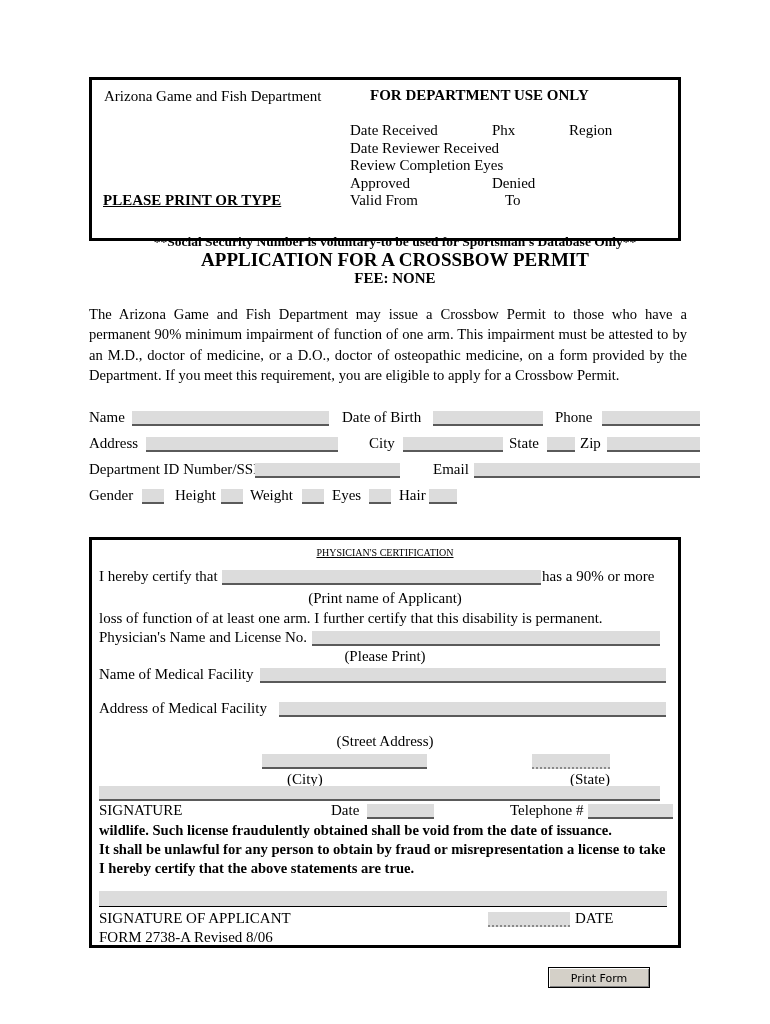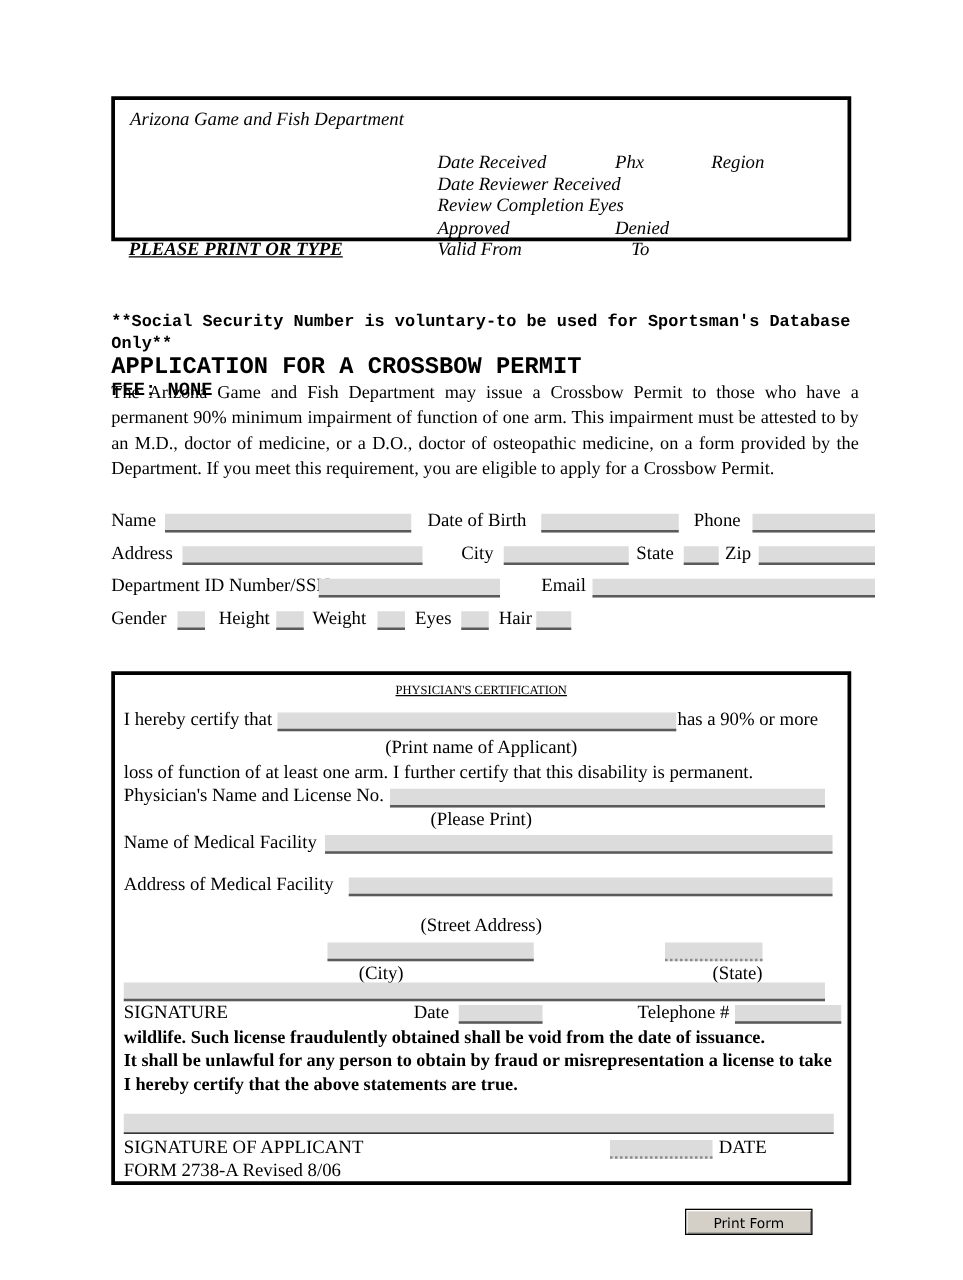--- a/index.html
+++ b/index.html
@@ -38,24 +38,23 @@
   .fld.thin {
     border-bottom: 1px solid #6b6b6b;
   }
 
   
   .dept-box {
     position: absolute;
     left: 89px;
     top: 77px;
     width: 592px;
-    height: 116px;
+    height: 164px;
     border: 3px solid #000;
     box-sizing: border-box;
-    font-style: italic;
   }
   .dept-left-title {
     position: absolute;
     left: 12px;
     top: 8px;
     font-size: 15px;
     white-space: nowrap;
   }
   .dept-right-title {
     position: absolute;
@@ -87,23 +86,23 @@
     white-space: nowrap;
   }
   .dept-lines .c1 { position: absolute; left: 3px; }
   .dept-lines .c2 { position: absolute; left: 145px; }
   .dept-lines .c3 { position: absolute; left: 222px; }
 
   
   .title-block {
     position: absolute;
     left: 89px;
-    top: 250px;
+    top: 233px;
     width: 612px;
-    font-family: Liberation Mono, monospace;
+    text-align: center;
   }
   .title-ssn {
     font-size: 13.5px;
     font-weight: bold;
     line-height: 17px;
   }
   .title-app {
     font-size: 19px;
     font-weight: bold;
     line-height: 19px;
@@ -203,20 +202,21 @@
     box-sizing: border-box;
   }
 </style>
 </head>
 <body>
 
 <div class="page">
 
   <div class="dept-box">
     <div class="dept-left-title">Arizona Game and Fish Department</div>
+    <div class="dept-right-title">FOR DEPARTMENT USE ONLY</div>
 
     <div class="dept-lines">
       <div class="row">
         <span class="c1">Date Received</span>
         <span class="c2">Phx</span>
         <span class="c3">Region</span>
       </div>
       <div class="row">
         <span class="c1">Date Reviewer Received</span>
       </div>

